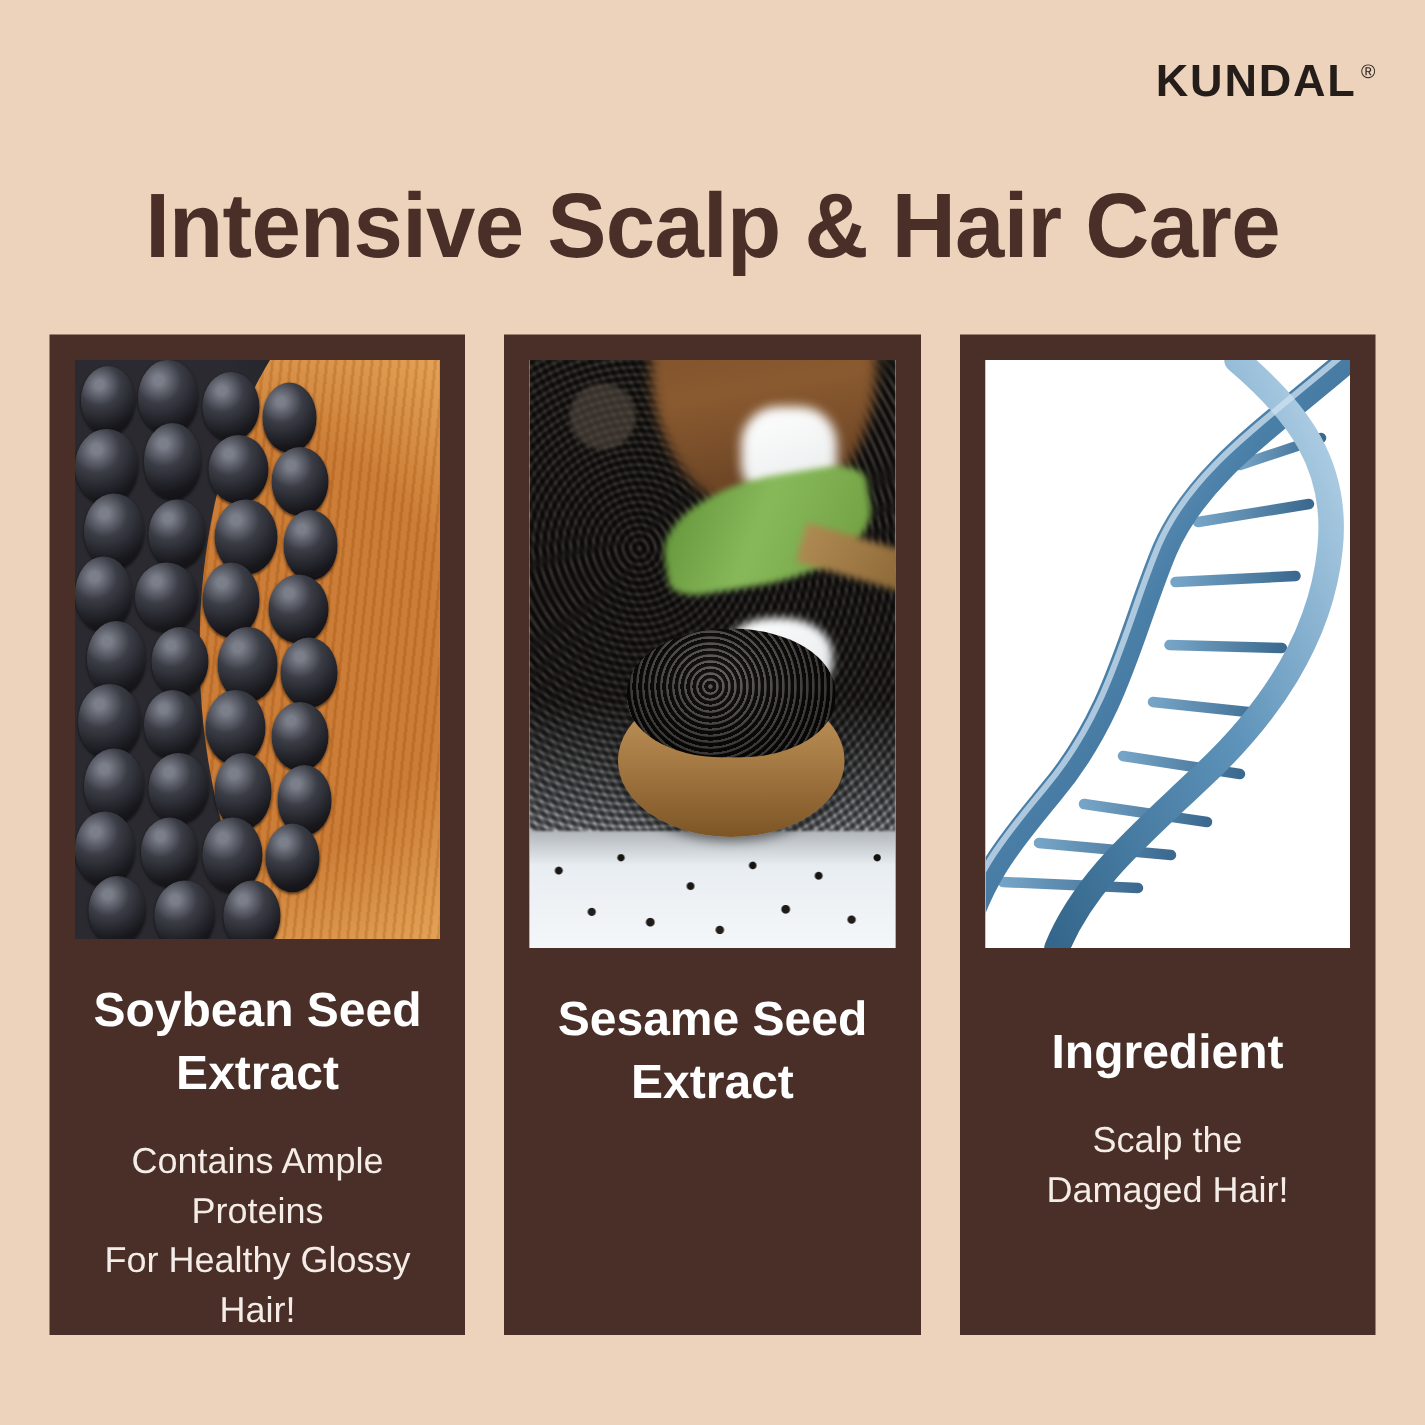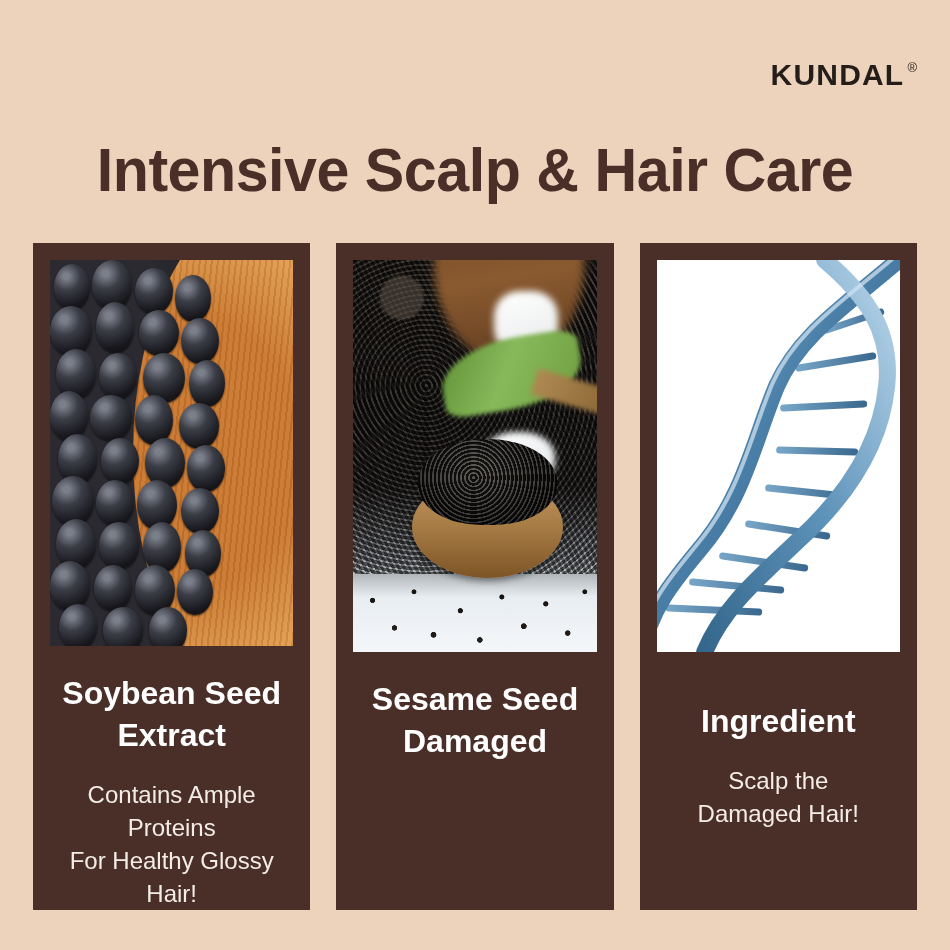--- a/index.html
+++ b/index.html
@@ -11,21 +11,20 @@
     height: 950px;
     background: #edd3bc;
     font-family: "Liberation Sans", sans-serif;
     overflow: hidden;
   }
   .page {
     position: relative;
     width: 950px;
     height: 810px;
     background: #edd3bc;
-    margin-top: 20px;
   }
 
   
   .brand {
     position: absolute;
     top: 40px;
     right: 33px;
     display: flex;
     align-items: flex-start;
     color: #2b2320;
@@ -344,21 +343,21 @@
           <div class="ses-stick"></div>
           <div class="ses-white-blob2"></div>
           <div class="ses-spoon">
             <div class="ses-spoon-bowl"></div>
             <div class="ses-spoon-heap"></div>
           </div>
           <div class="ses-scatter"></div>
         </div>
       </div>
       <div class="card-title">Sesame Seed
-Damaged</div>
+Extract</div>
     </div>
 
     <div class="card">
       <div class="photo">
         <svg class="dna" viewBox="0 0 260 392" preserveAspectRatio="xMidYMid slice">
           <defs>
             <linearGradient id="strandA" x1="0" y1="0" x2="1" y2="1">
               <stop offset="0%" stop-color="#9cc3dd"></stop>
               <stop offset="45%" stop-color="#4a7fa8"></stop>
               <stop offset="100%" stop-color="#2d5a7d"></stop>

